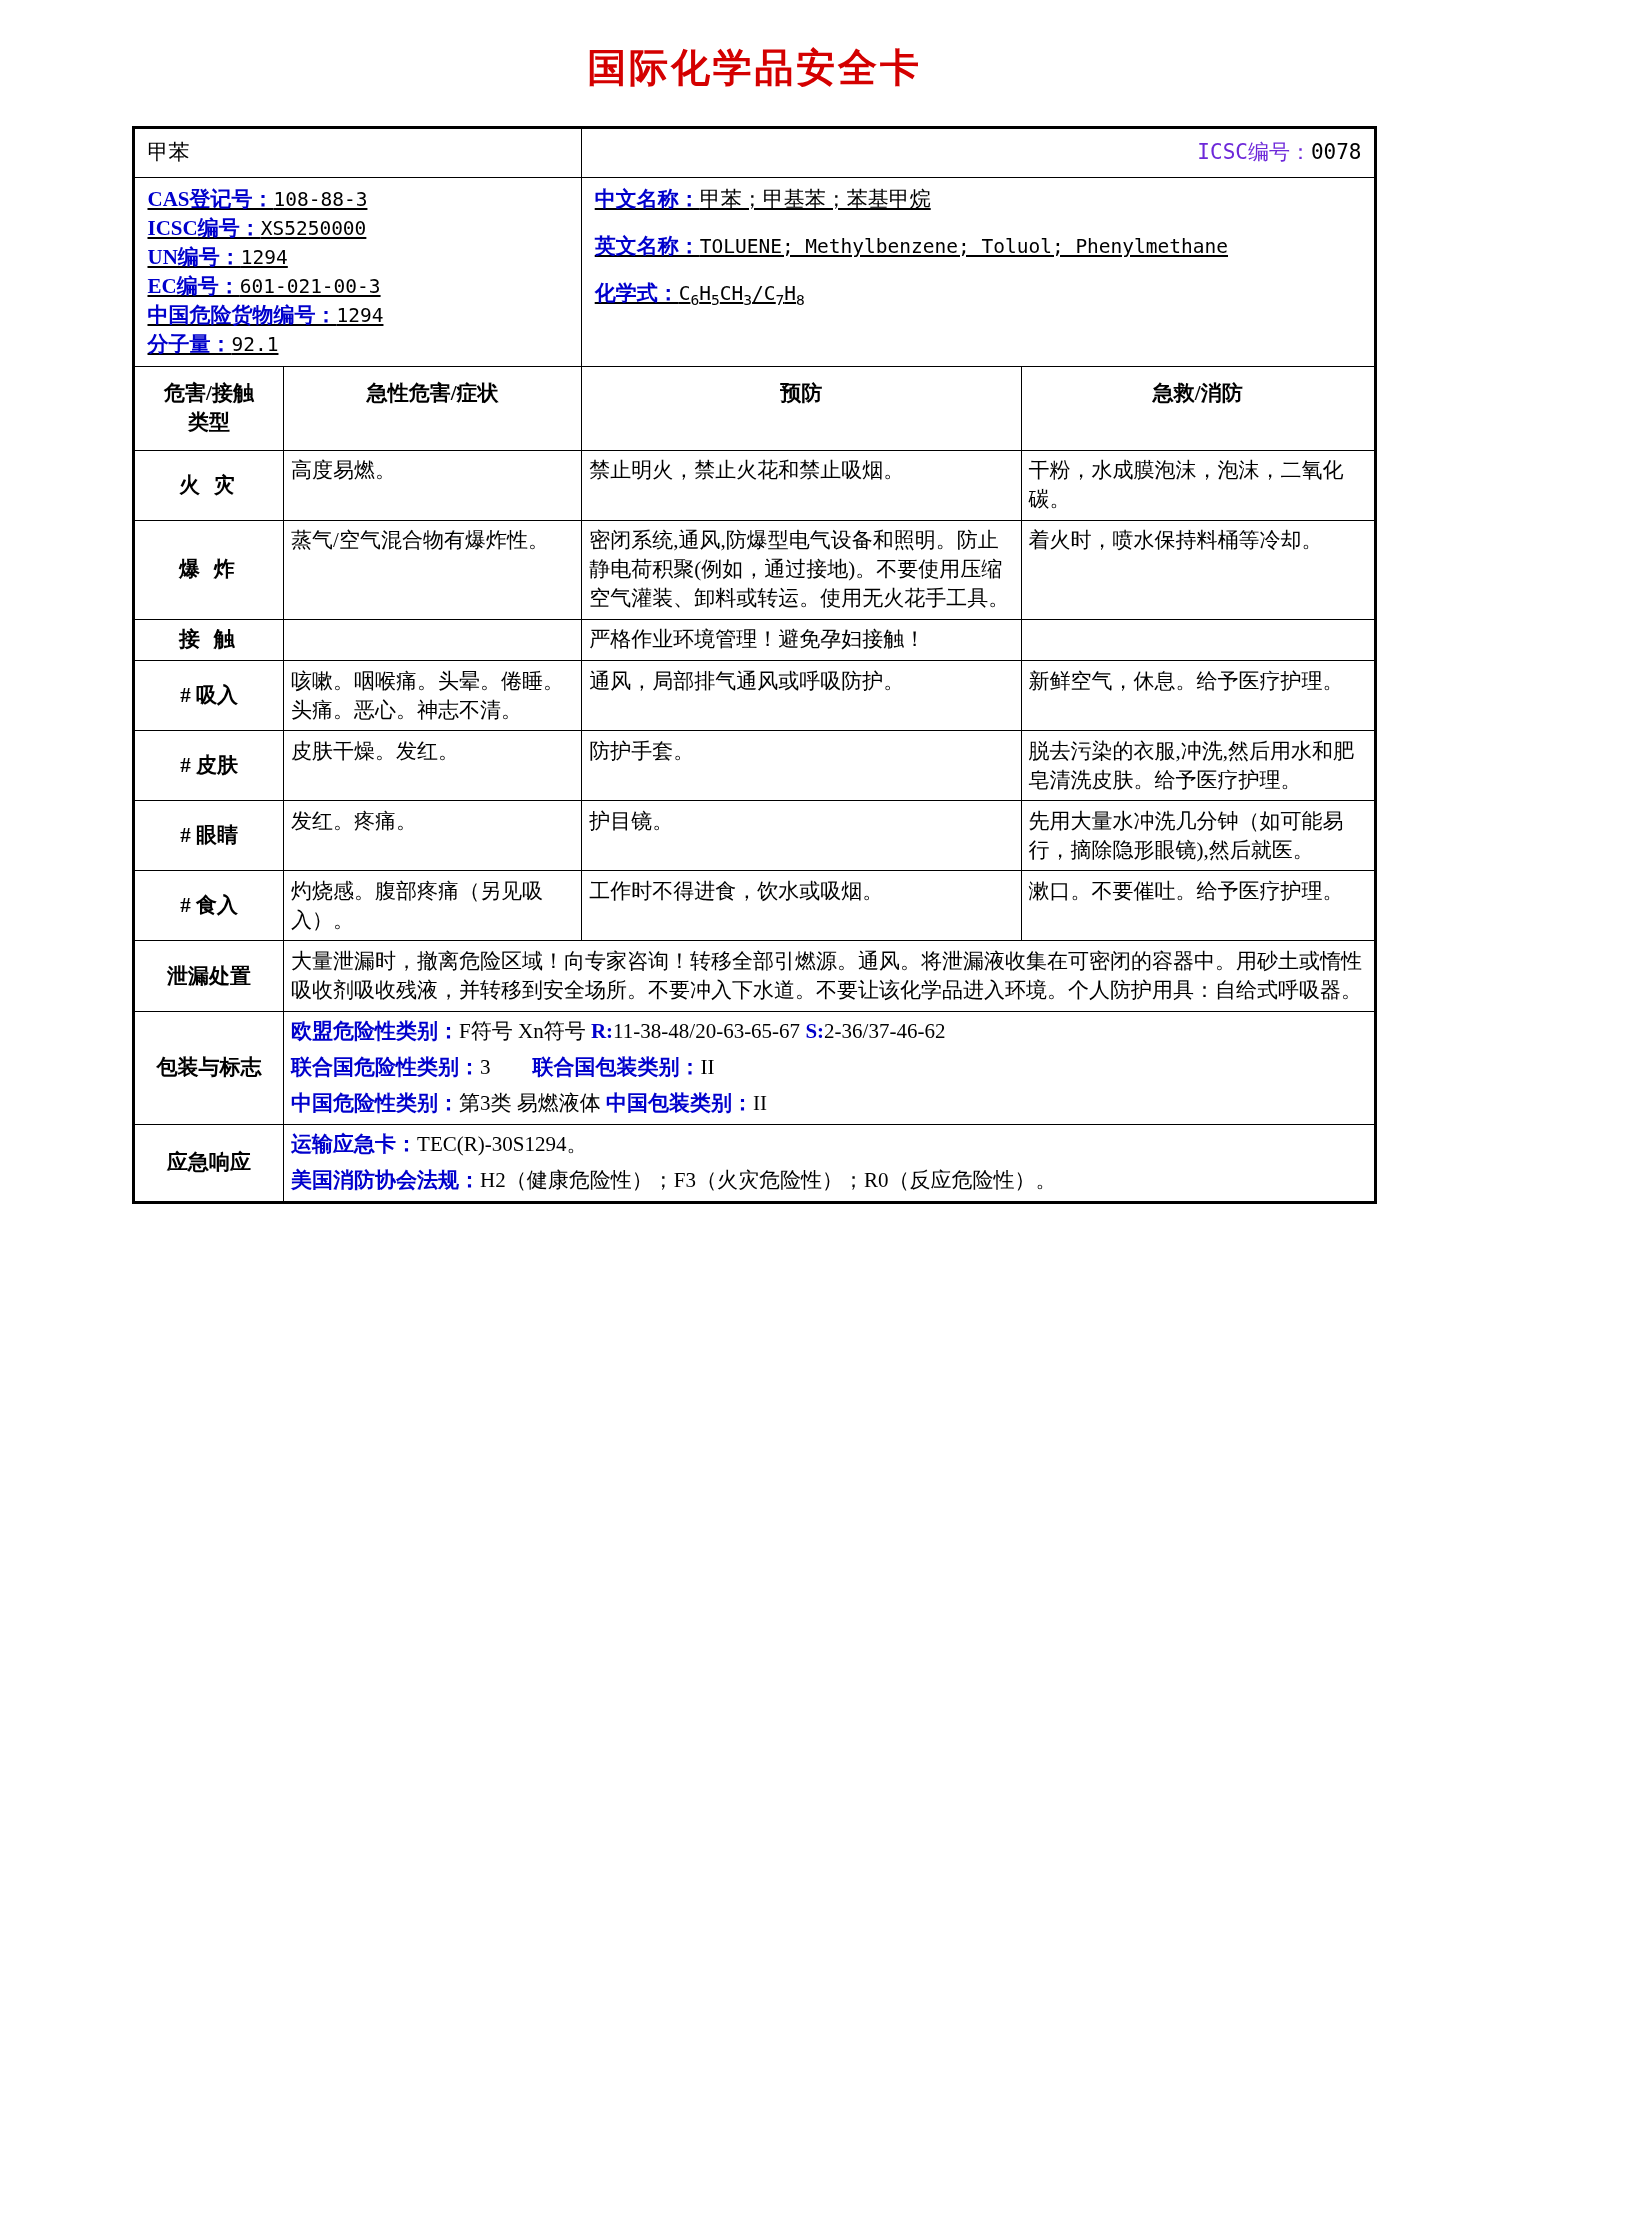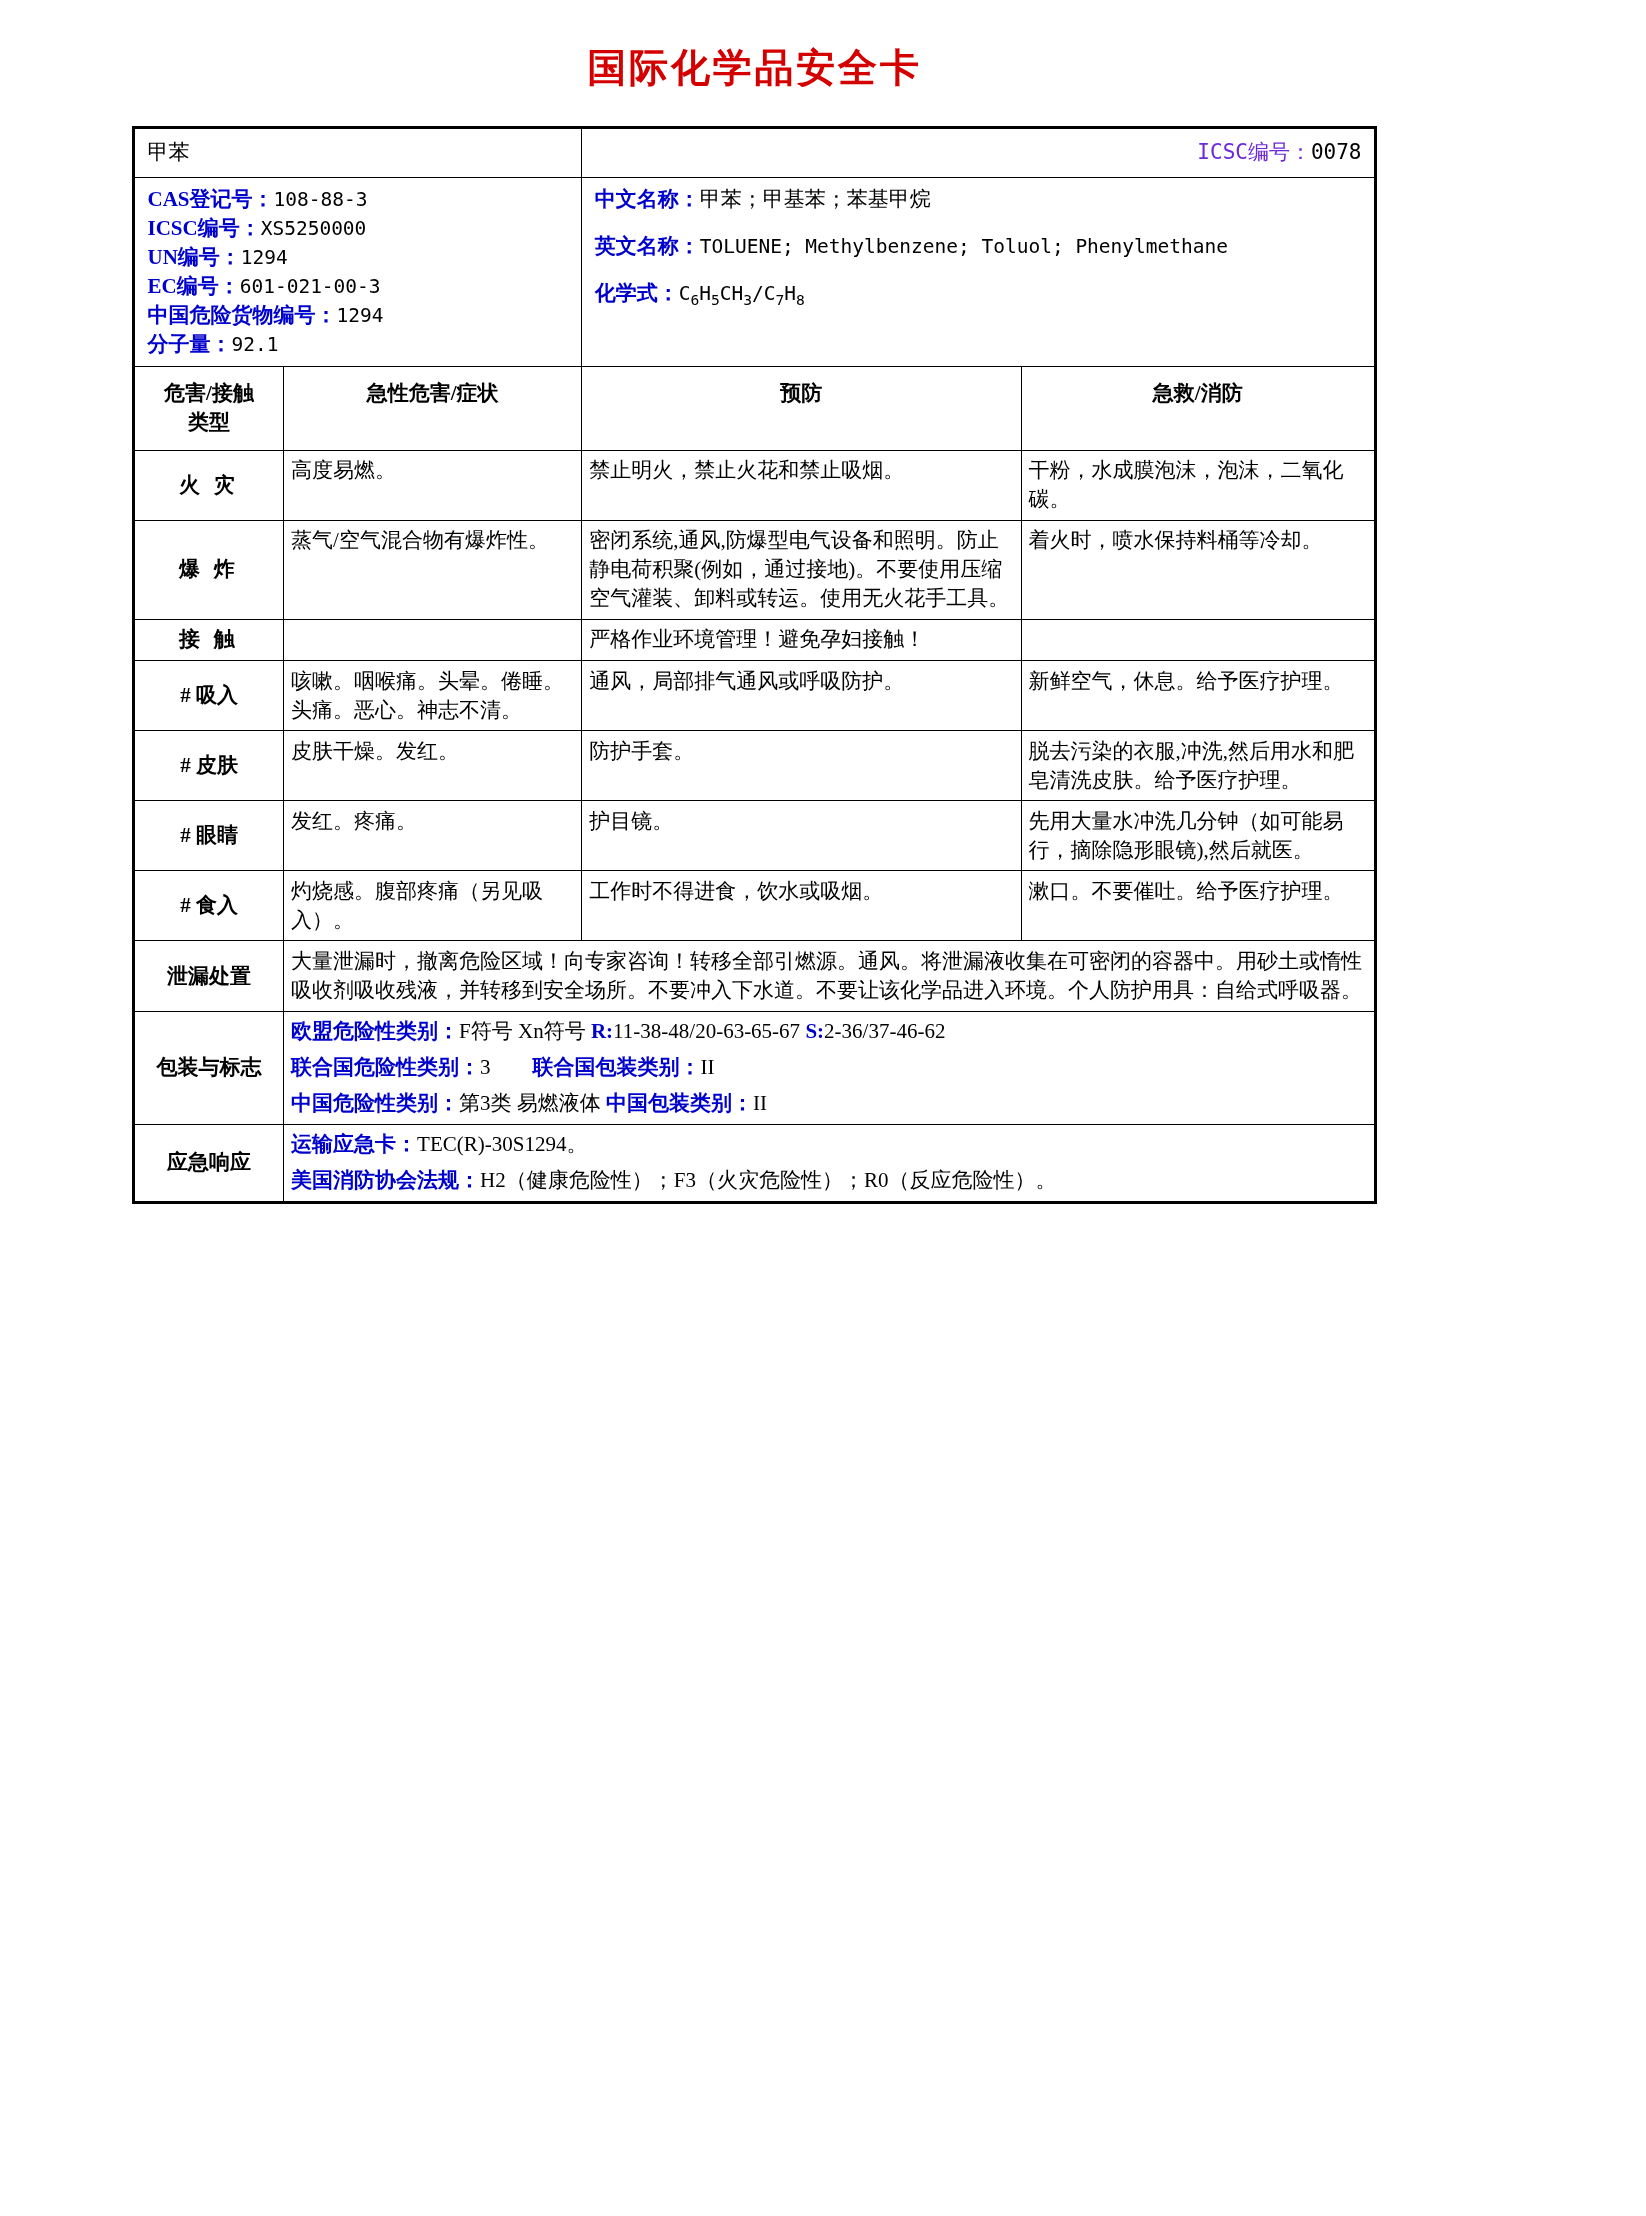--- a/index.html
+++ b/index.html
@@ -54,20 +54,21 @@
     font-family: "DejaVu Sans Mono", monospace;
     font-size: 21px;
     padding: 9.7px 12.5px !important;
   }
   .hdr-icsc .lbl { color: #6d28d9; }
   
   .ident td { padding: 7px 12.5px !important; }
   .ident-left, .ident-right {
     font-size: 21.6px;
     line-height: 1.52;
+    text-decoration: underline;
   }
   .blue-lbl {
     color: #0000cc;
     font-weight: bold;
   }
   .mono {
     font-family: "DejaVu Sans Mono", monospace;
     font-size: 19.5px;
   }
   .ident-right .en {

